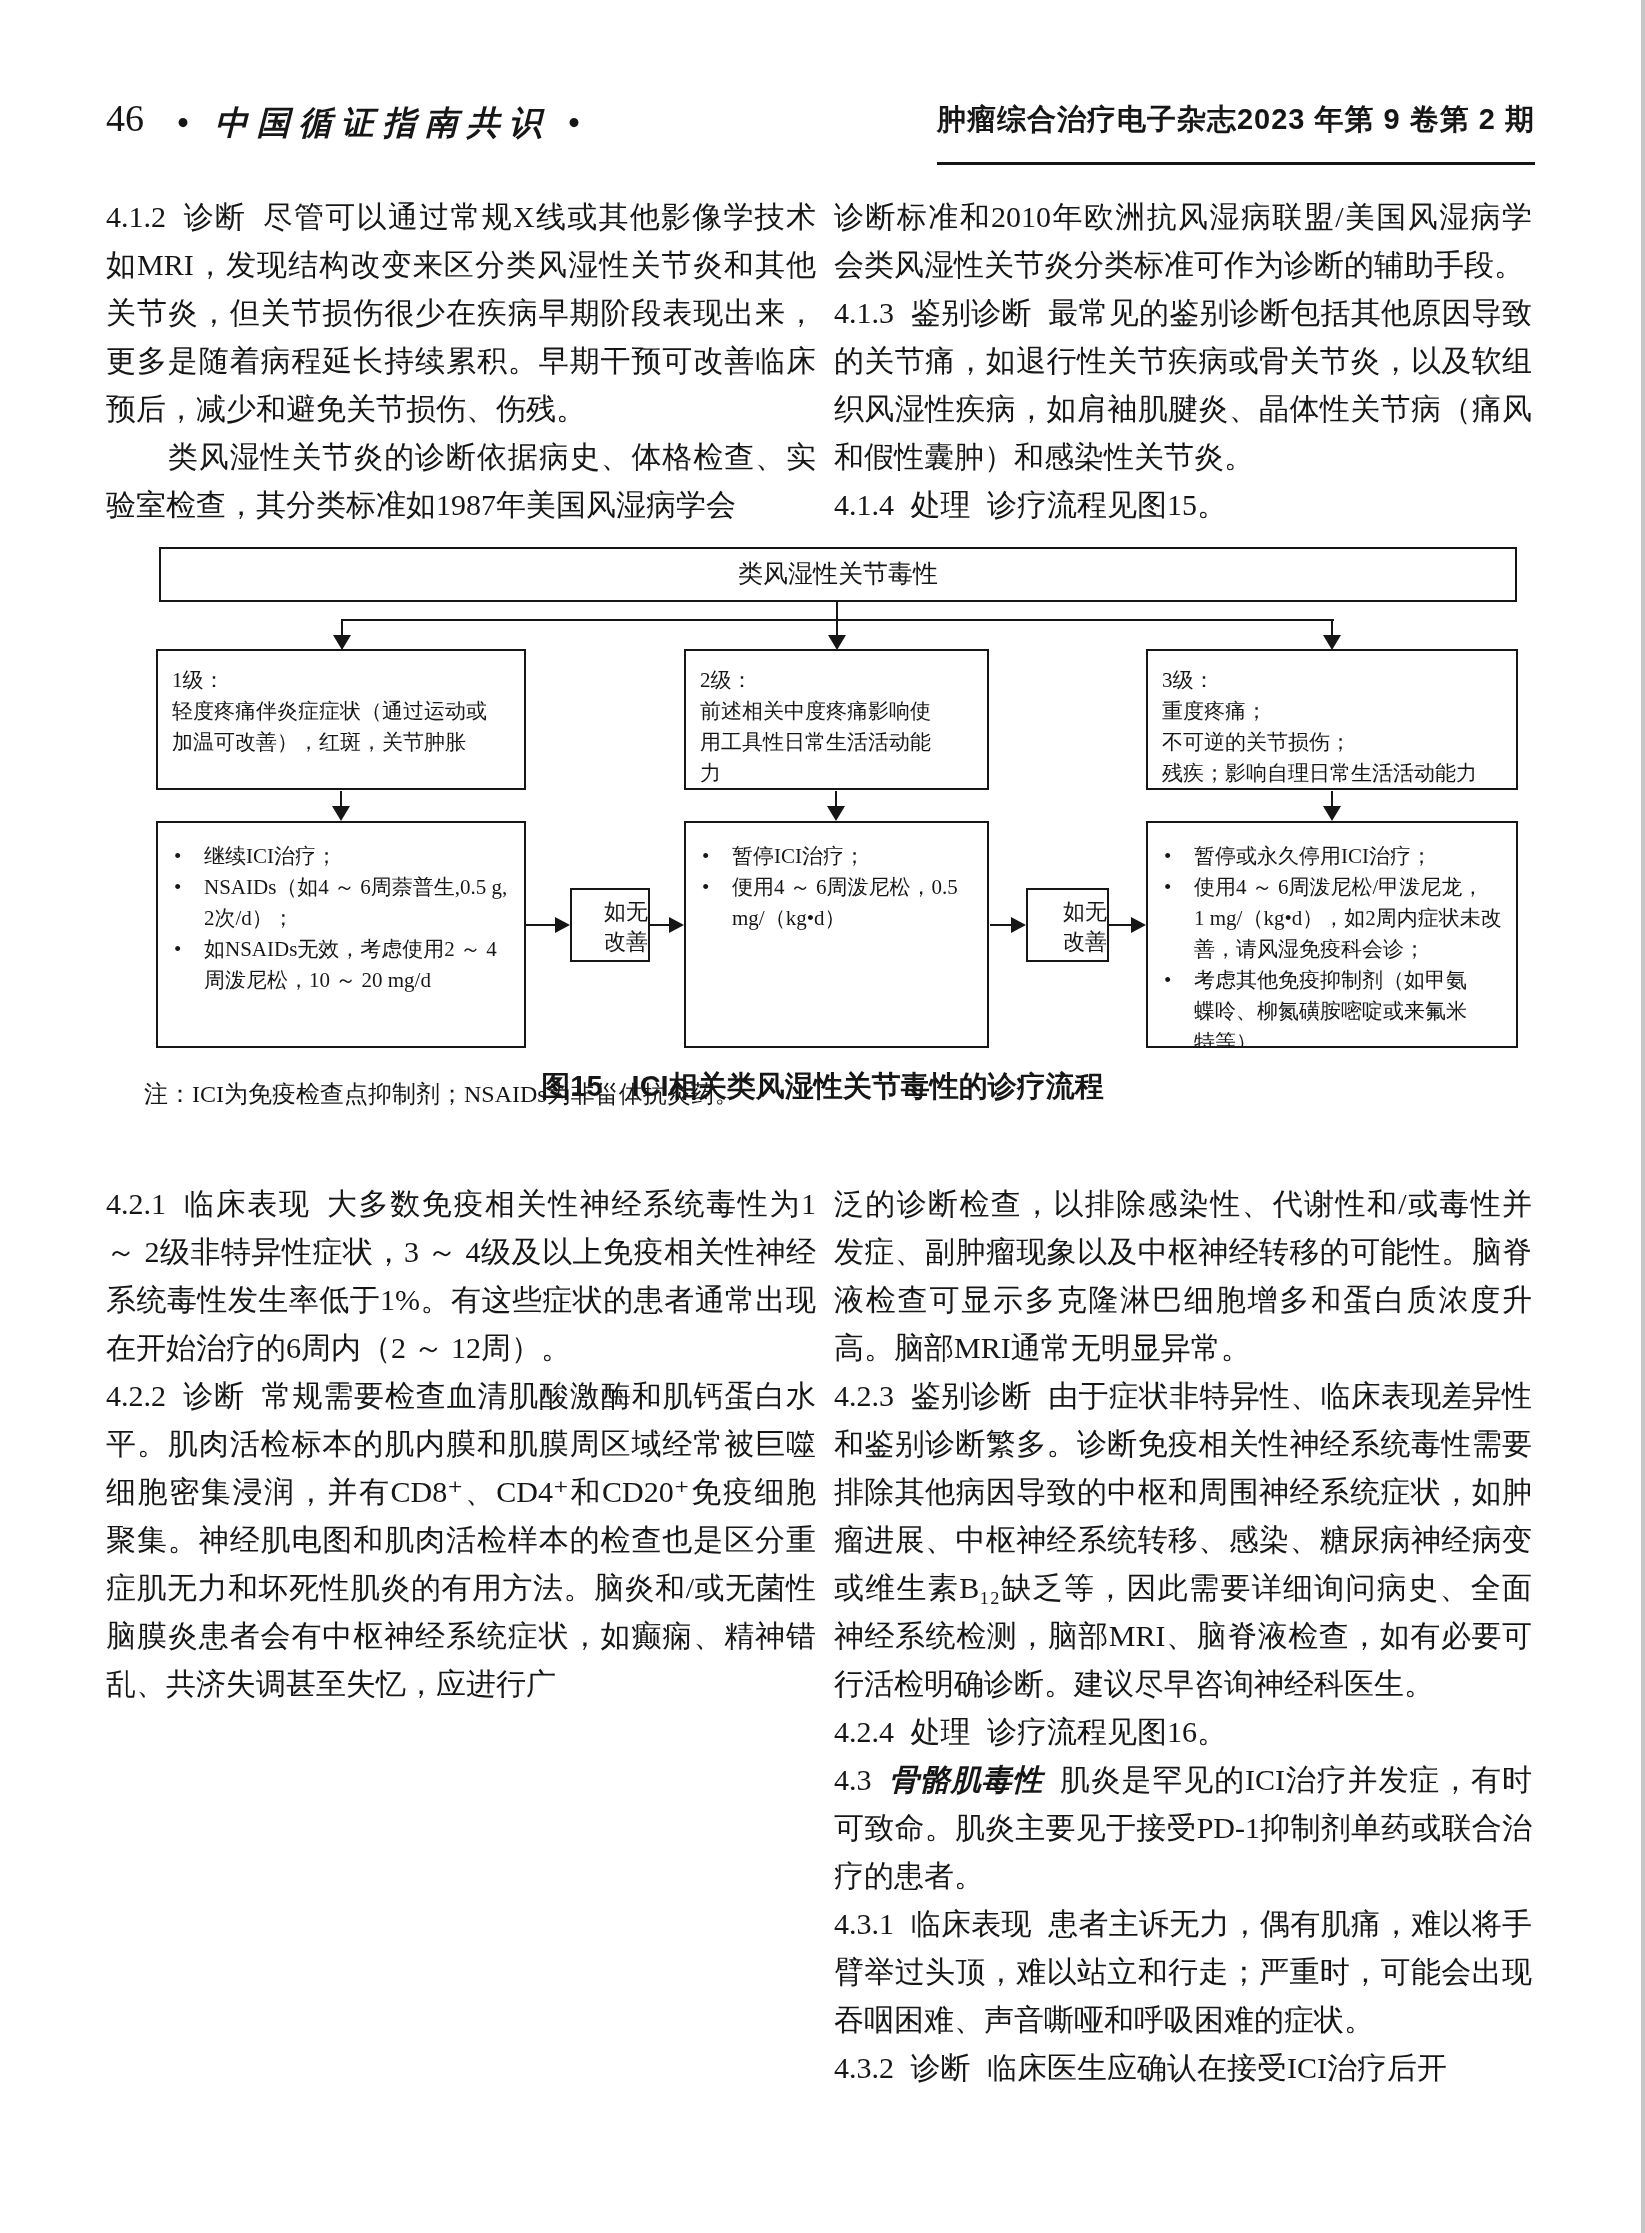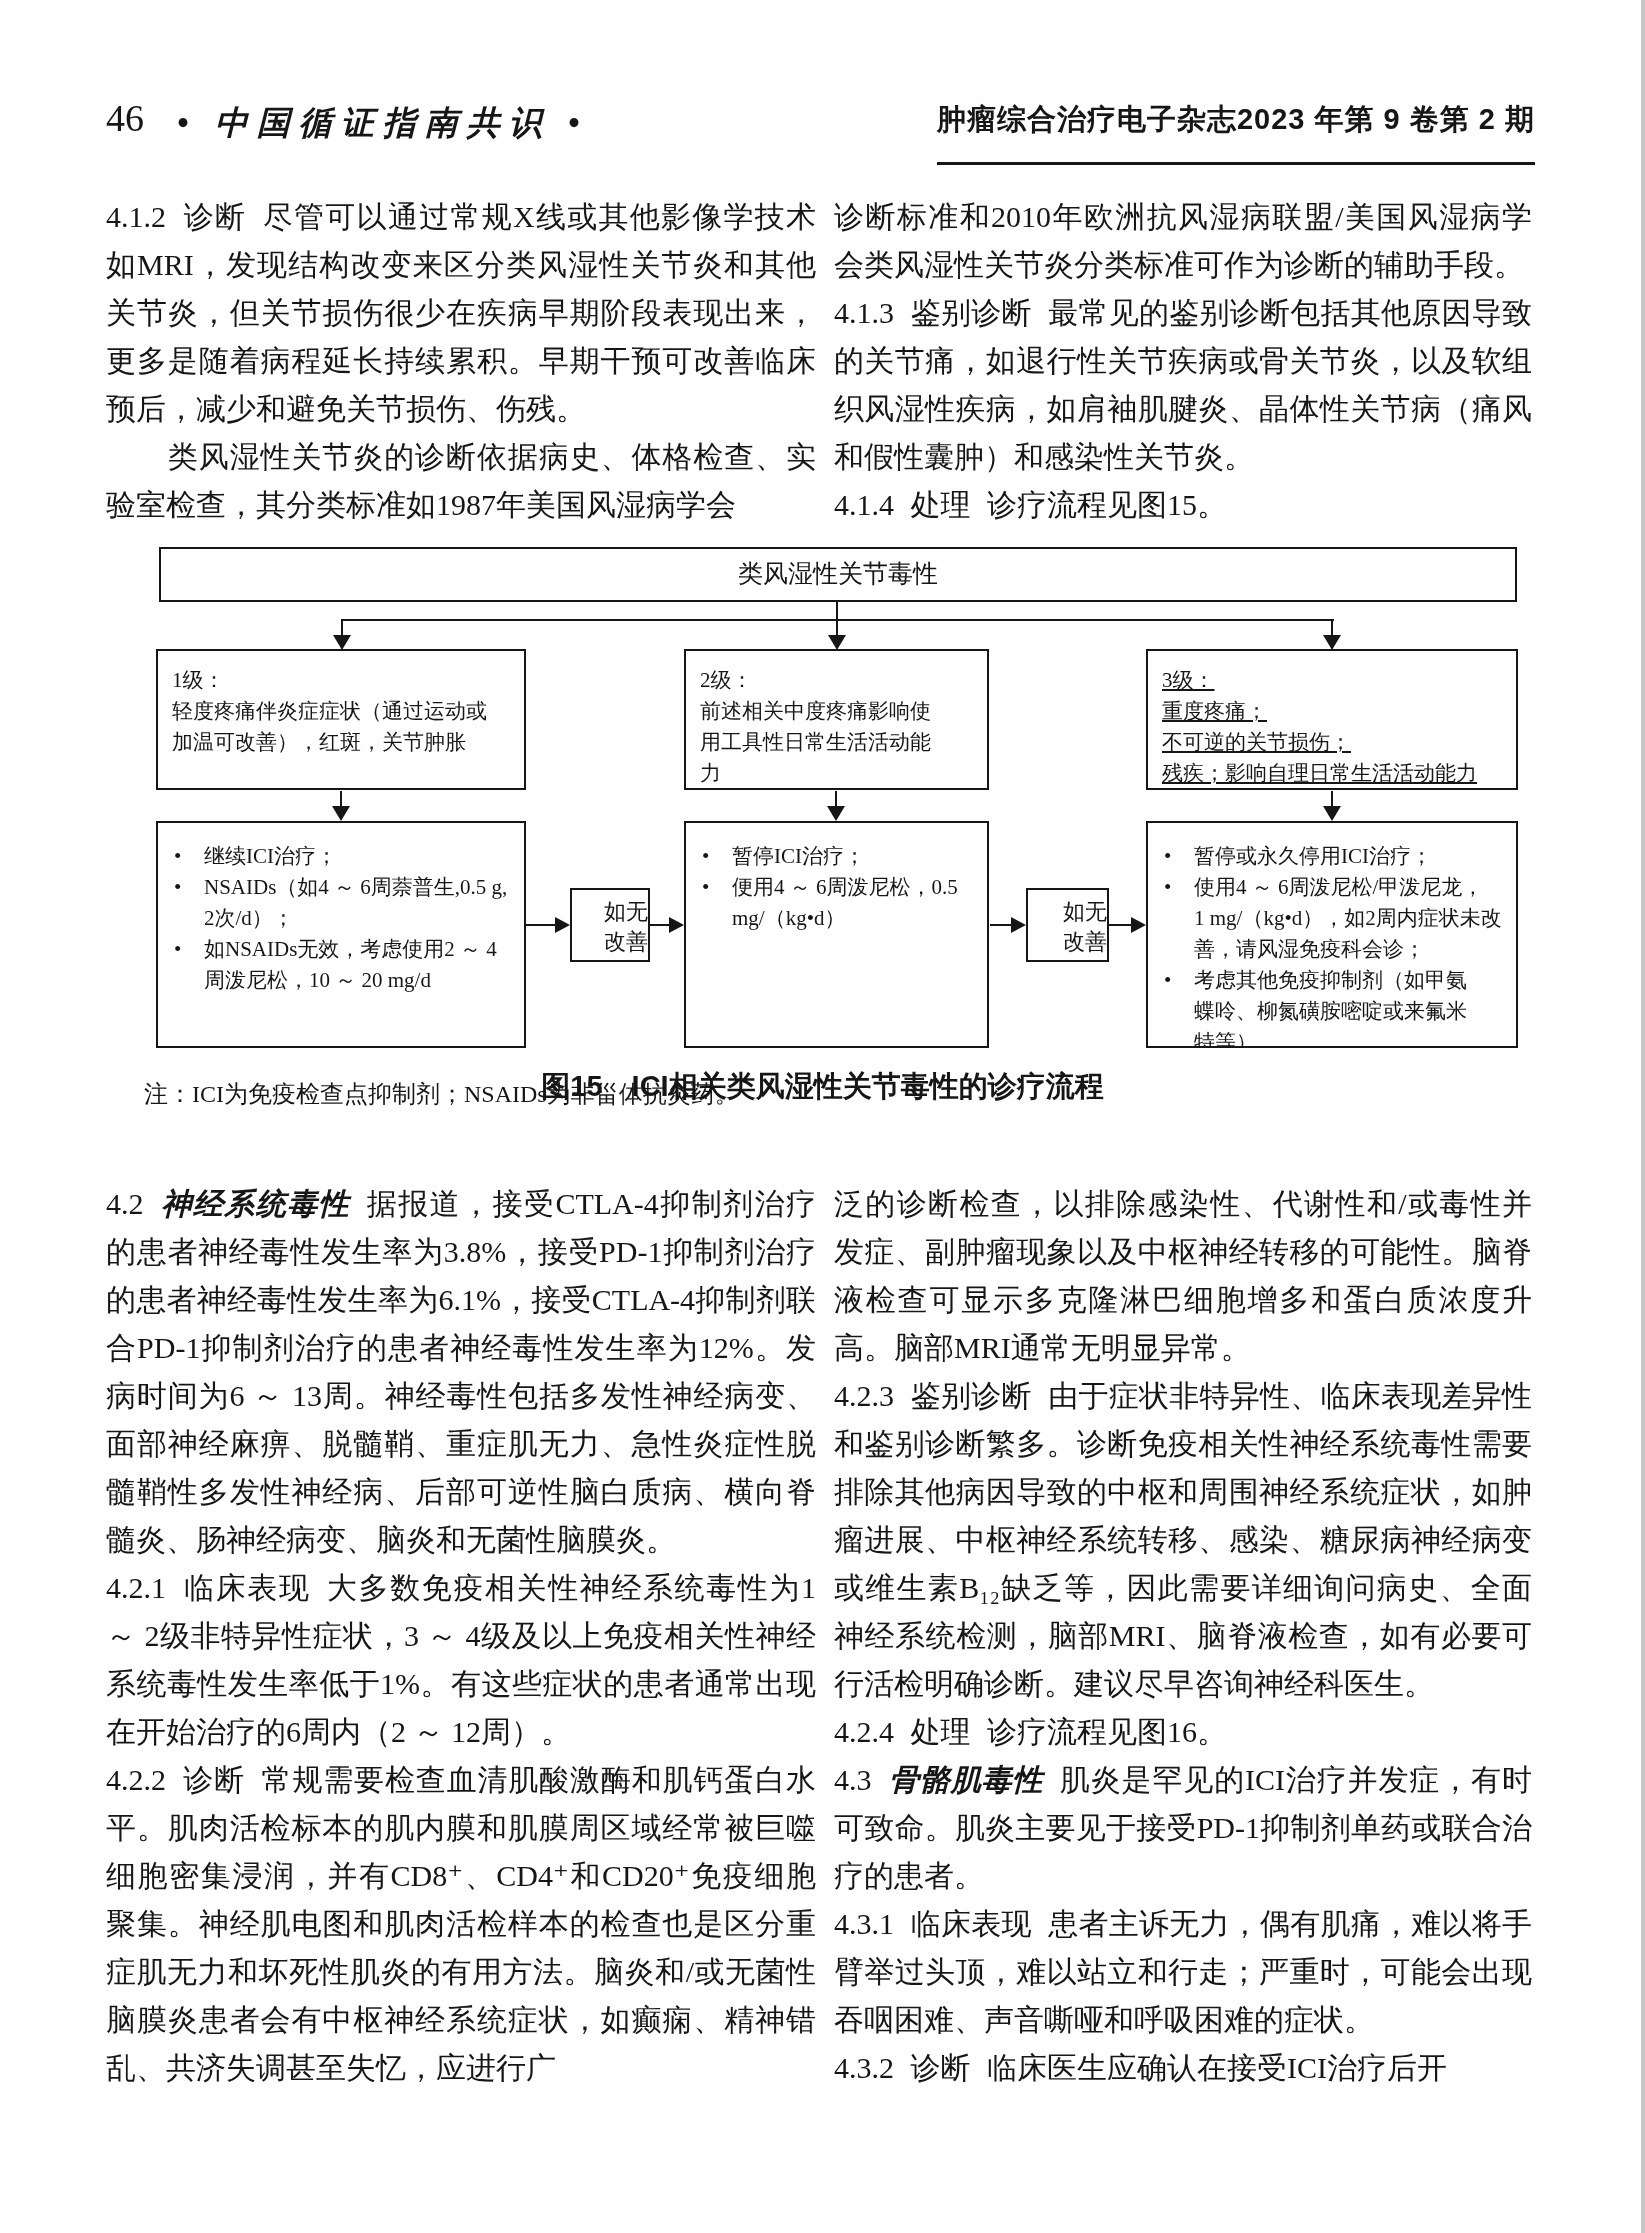--- a/index.html
+++ b/index.html
@@ -88,21 +88,21 @@
     <div class="gline">1级：</div>
     <div class="gline">轻度疼痛伴炎症症状（通过运动或</div>
     <div class="gline">加温可改善），红斑，关节肿胀</div>
   </div>
   <div class="fig-box grade" style="left:580px;top:107px;width:305px;height:141px;">
     <div class="gline">2级：</div>
     <div class="gline">前述相关中度疼痛影响使</div>
     <div class="gline">用工具性日常生活活动能</div>
     <div class="gline">力</div>
   </div>
-  <div class="fig-box grade" style="left:1042px;top:107px;width:372px;height:141px;text-decoration:underline;">
+  <div class="fig-box grade" style="left:1042px;top:107px;width:372px;height:141px;">
     <div class="gline">3级：</div>
     <div class="gline">重度疼痛；</div>
     <div class="gline">不可逆的关节损伤；</div>
     <div class="gline">残疾；影响自理日常生活活动能力</div>
   </div>
 
   <div class="vline" style="left:236px;top:249px;height:17px;"></div>
   <div class="vline" style="left:731px;top:249px;height:17px;"></div>
   <div class="vline" style="left:1227px;top:249px;height:17px;"></div>
   <div class="arrow-down" style="left:228px;top:264px;"></div>
@@ -171,21 +171,20 @@
   <div class="hline" style="left:886px;top:382px;width:22px;"></div>
   <div class="arrow-right" style="left:907px;top:375px;"></div>
   <div class="hline" style="left:1005px;top:382px;width:22px;"></div>
   <div class="arrow-right" style="left:1027px;top:375px;"></div>
 </div>
 
 <div class="caption">图15　ICI相关类风湿性关节毒性的诊疗流程</div>
 <div class="note">注：ICI为免疫检查点抑制剂；NSAIDs为非甾体抗炎药。</div>
 
 <div class="col" style="left:106px;top:1180px;width:710px;">
-  <p class="para"><span class="pnum">4.2</span><span class="phead sec">神经系统毒性</span><span class="pbody">据报道，接受CTLA-4抑制剂治疗的患者神经毒性发生率为3.8%，接受PD-1抑制剂治疗的患者神经毒性发生率为6.1%，接受CTLA-4抑制剂联合PD-1抑制剂治疗的患者神经毒性发生率为12%。发病时间为6 ～ 13周。神经毒性包括多发性神经病变、面部神经麻痹、脱髓鞘、重症肌无力、急性炎症性脱髓鞘性多发性神经病、后部可逆性脑白质病、横向脊髓炎、肠神经病变、脑炎和无菌性脑膜炎。</span></p>
   <p class="para"><span class="pnum">4.2.1</span><span class="phead">临床表现</span><span class="pbody">大多数免疫相关性神经系统毒性为1 ～ 2级非特异性症状，3 ～ 4级及以上免疫相关性神经系统毒性发生率低于1%。有这些症状的患者通常出现在开始治疗的6周内（2 ～ 12周）。</span></p>
   <p class="para"><span class="pnum">4.2.2</span><span class="phead">诊断</span><span class="pbody">常规需要检查血清肌酸激酶和肌钙蛋白水平。肌肉活检标本的肌内膜和肌膜周区域经常被巨噬细胞密集浸润，并有CD8⁺、CD4⁺和CD20⁺免疫细胞聚集。神经肌电图和肌肉活检样本的检查也是区分重症肌无力和坏死性肌炎的有用方法。脑炎和/或无菌性脑膜炎患者会有中枢神经系统症状，如癫痫、精神错乱、共济失调甚至失忆，应进行广</span></p>
 </div>
 
 <div class="col" style="left:834px;top:1180px;width:698px;">
   <p class="para"><span class="pbody">泛的诊断检查，以排除感染性、代谢性和/或毒性并发症、副肿瘤现象以及中枢神经转移的可能性。脑脊液检查可显示多克隆淋巴细胞增多和蛋白质浓度升高。脑部MRI通常无明显异常。</span></p>
   <p class="para"><span class="pnum">4.2.3</span><span class="phead">鉴别诊断</span><span class="pbody">由于症状非特异性、临床表现差异性和鉴别诊断繁多。诊断免疫相关性神经系统毒性需要排除其他病因导致的中枢和周围神经系统症状，如肿瘤进展、中枢神经系统转移、感染、糖尿病神经病变或维生素B₁₂缺乏等，因此需要详细询问病史、全面神经系统检测，脑部MRI、脑脊液检查，如有必要可行活检明确诊断。建议尽早咨询神经科医生。</span></p>
   <p class="para"><span class="pnum">4.2.4</span><span class="phead">处理</span><span class="pbody">诊疗流程见图16。</span></p>
   <p class="para"><span class="pnum">4.3</span><span class="phead sec">骨骼肌毒性</span><span class="pbody">肌炎是罕见的ICI治疗并发症，有时可致命。肌炎主要见于接受PD-1抑制剂单药或联合治疗的患者。</span></p>
   <p class="para"><span class="pnum">4.3.1</span><span class="phead">临床表现</span><span class="pbody">患者主诉无力，偶有肌痛，难以将手臂举过头顶，难以站立和行走；严重时，可能会出现吞咽困难、声音嘶哑和呼吸困难的症状。</span></p>

